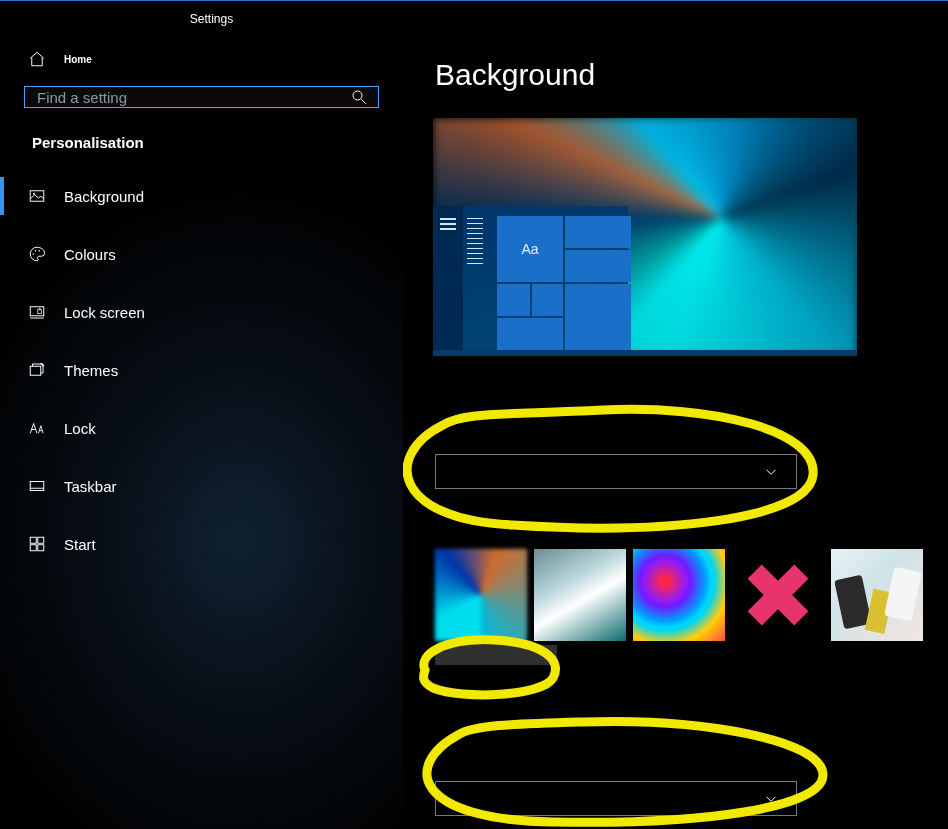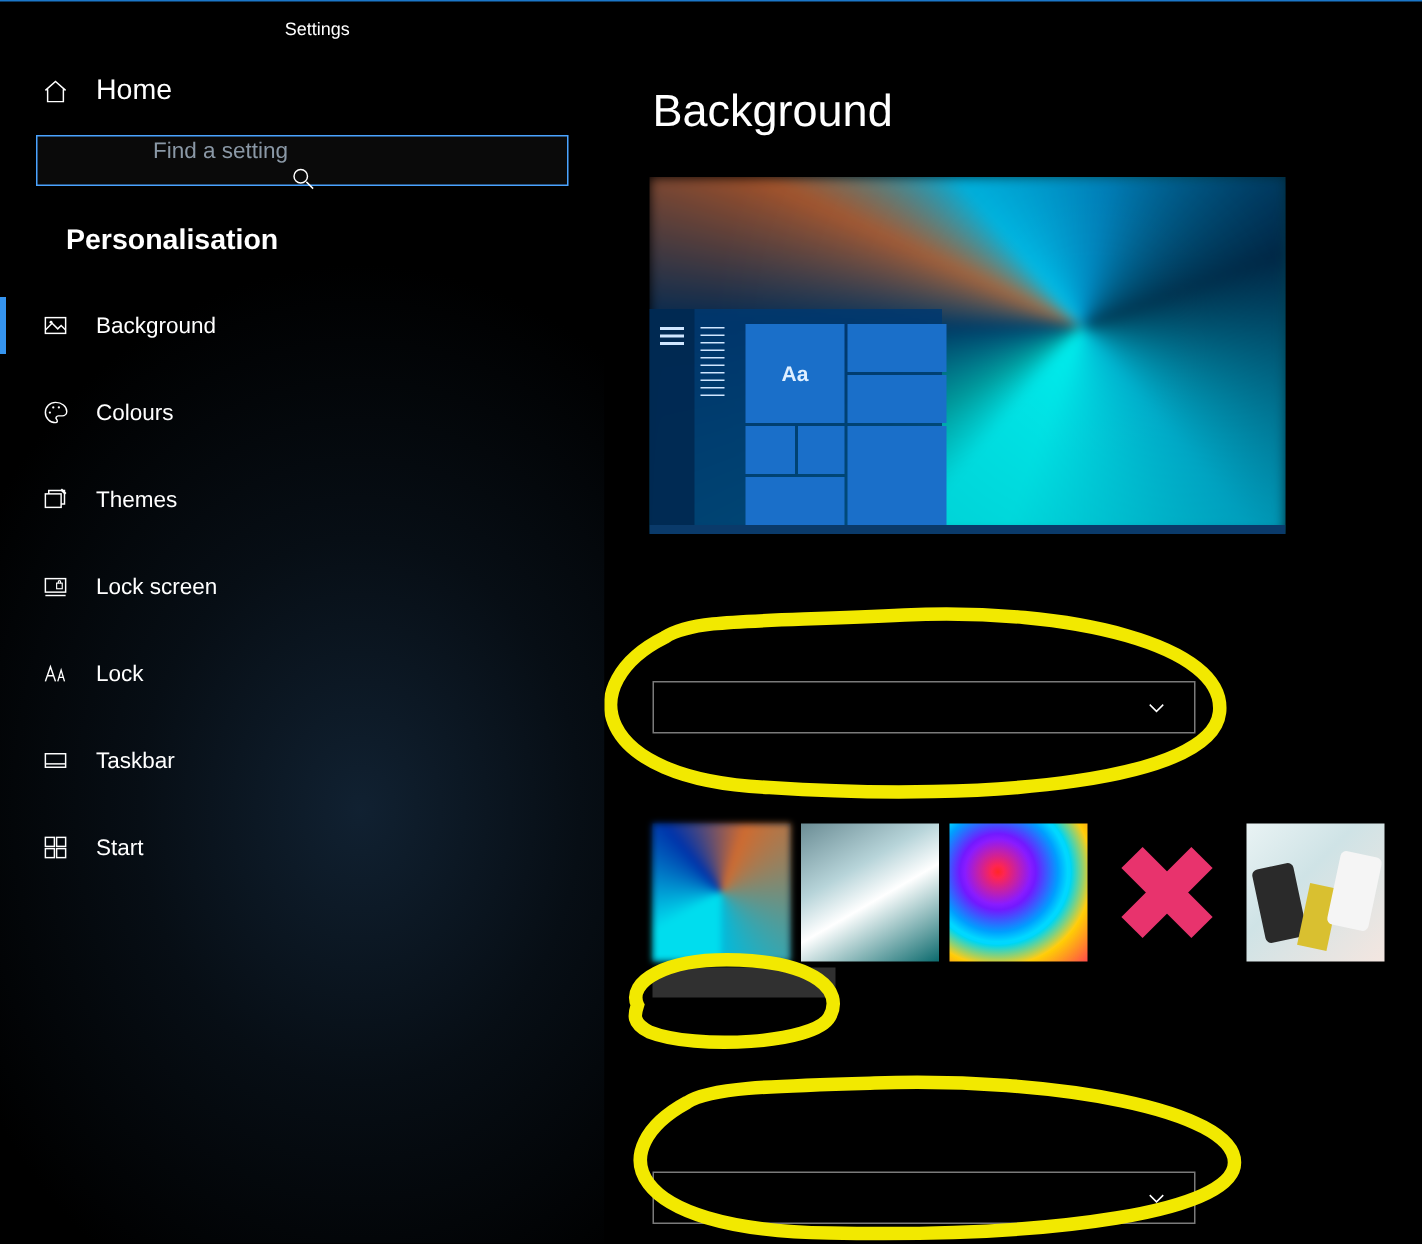--- a/index.html
+++ b/index.html
@@ -7,28 +7,28 @@
   .app{display:flex;width:100%;height:100%;position:relative;}
   
   .topline{position:absolute;top:0;left:0;right:0;height:1px;background:#1b77c9;z-index:10;}
   
   .sidebar{width:403px;height:100%;background:#000;
     background:radial-gradient(ellipse 420px 520px at 240px 540px,
                rgba(30,60,90,.55) 0%,rgba(20,40,60,.35) 35%,rgba(0,0,0,.9) 70%);
     display:flex;flex-direction:column;padding:0;box-sizing:border-box;}
   .win-title{font-size:12px;color:#fff;padding:12px 0 0 20px;text-align:center;}
   .home{display:flex;align-items:center;gap:18px;padding:24px 0 18px 28px;}
-  .home span.label{font-size:19px;}
+  .home span.label{font-size:10px;font-weight:bold;}
   .searchwrap{padding:0 24px 22px 24px;}
-  .search{width:100%;height:34px;box-sizing:border-box;background:rgba(255,255,255,.04);
-    border:1.5px solid #4aa3ff;display:flex;align-items:center;padding:0 10px;flex-direction:column;}
+  .search{width:100%;height:22px;box-sizing:border-box;background:rgba(255,255,255,.04);
+    border:1.5px solid #4aa3ff;display:flex;align-items:center;padding:0 10px;}
   .search input{flex:1;background:transparent;border:none;outline:none;color:#fff;
     font-size:15px;font-family:inherit;}
   .search input::placeholder{color:#8a98a6;}
-  .cat{font-weight:600;font-size:19px;padding:4px 0 16px 44px;}
+  .cat{font-weight:600;font-size:15px;padding:4px 0 16px 32px;}
   .nav{display:flex;flex-direction:column;}
   .item{display:flex;align-items:center;gap:18px;height:58px;padding-left:28px;
     font-size:15px;color:#fff;cursor:default;position:relative;}
   .item.active::before{content:"";position:absolute;left:0;top:10px;bottom:10px;width:4px;
     background:#3594ef;}
   .ic{width:18px;height:18px;display:flex;align-items:center;justify-content:center;
     flex-shrink:0;}
   .ic svg{width:18px;height:18px;stroke:#fff;fill:none;stroke-width:1.3;}
   
   .main{flex:1;height:100%;background:#000;padding:0 0 0 30px;box-sizing:border-box;
@@ -46,21 +46,21 @@
   .startmenu{position:absolute;left:0;bottom:0;width:195px;height:150px;
     display:flex;background:rgba(0,56,112,.85);}
   .rail{width:30px;background:rgba(0,40,80,.9);display:flex;flex-direction:column;
     align-items:center;padding-top:12px;gap:3px;}
   .rail i{width:16px;height:2px;background:#cfe6ff;display:block;}
   .tileL{width:30px;display:flex;flex-direction:column;padding:12px 0 0 4px;gap:4px;}
   .tileL i{width:16px;height:1px;background:#cfe6ff;display:block;}
   .tiles{flex:1;position:relative;}
   .tile{position:absolute;background:#1a6fc9;}
   .t1{left:0;top:10px;width:66px;height:66px;display:flex;align-items:center;
-    justify-content:center;color:#dfefff;font-size:14px;font-weight:bold;}
+    justify-content:center;color:#dfefff;font-size:14px;}
   .t2{left:68px;top:10px;width:66px;height:32px;}
   .t3{left:68px;top:44px;width:66px;height:32px;}
   .t4{left:0;top:78px;width:33px;height:32px;}
   .t5{left:35px;top:78px;width:31px;height:32px;}
   .t6{left:0;top:112px;width:66px;height:32px;}
   .t7{left:68px;top:78px;width:66px;height:66px;}
   .taskbar{position:absolute;left:0;right:0;bottom:0;height:6px;background:#0a3a6a;}
   
   .dd{width:362px;height:35px;border:1px solid #7a7a7a;background:#000;margin:0 0 0 2px;
     display:flex;align-items:center;justify-content:flex-end;padding:0 16px;box-sizing:border-box;}
@@ -144,37 +144,37 @@
               <circle cx="7" cy="12" r="1" fill="#fff" stroke="none"></circle>
               <circle cx="10" cy="7.5" r="1" fill="#fff" stroke="none"></circle>
               <circle cx="15" cy="7.5" r="1" fill="#fff" stroke="none"></circle>
             </svg>
         </span>
         <span>Colours</span>
       </div>
       <div class="item">
         <span class="ic">
           <svg viewBox="0 0 24 24">
-              <rect x="3" y="7" width="14" height="12"></rect>
-              <path d="M6 7V4h14v12h-3"></path>
-              <path d="M17 3 L21 7" stroke-width="2"></path>
-            </svg>
-        </span>
-        <span>Themes</span>
-      </div>
-      <div class="item">
-        <span class="ic">
-          <svg viewBox="0 0 24 24">
               <rect x="3" y="5" width="18" height="12"></rect>
               <rect x="13" y="9" width="5" height="5" stroke-width="1"></rect>
               <path d="M14.5 9V7.8a1 1 0 0 1 2 0V9" stroke-width="1"></path>
               <path d="M3 20 H21"></path>
             </svg>
         </span>
         <span>Lock screen</span>
+      </div>
+      <div class="item">
+        <span class="ic">
+          <svg viewBox="0 0 24 24">
+              <rect x="3" y="7" width="14" height="12"></rect>
+              <path d="M6 7V4h14v12h-3"></path>
+              <path d="M17 3 L21 7" stroke-width="2"></path>
+            </svg>
+        </span>
+        <span>Themes</span>
       </div>
       <div class="item">
         <span class="ic">
           <svg viewBox="0 0 24 24" stroke-width="1.6">
               <path d="M3 19 L7.5 6 L12 19 M4.8 14 H10.2"></path>
               <path d="M14 19 L17 9 L20 19 M15.2 15.5 H18.8" stroke-width="1.2"></path>
             </svg>
         </span>
         <span>Lock</span>
       </div>

